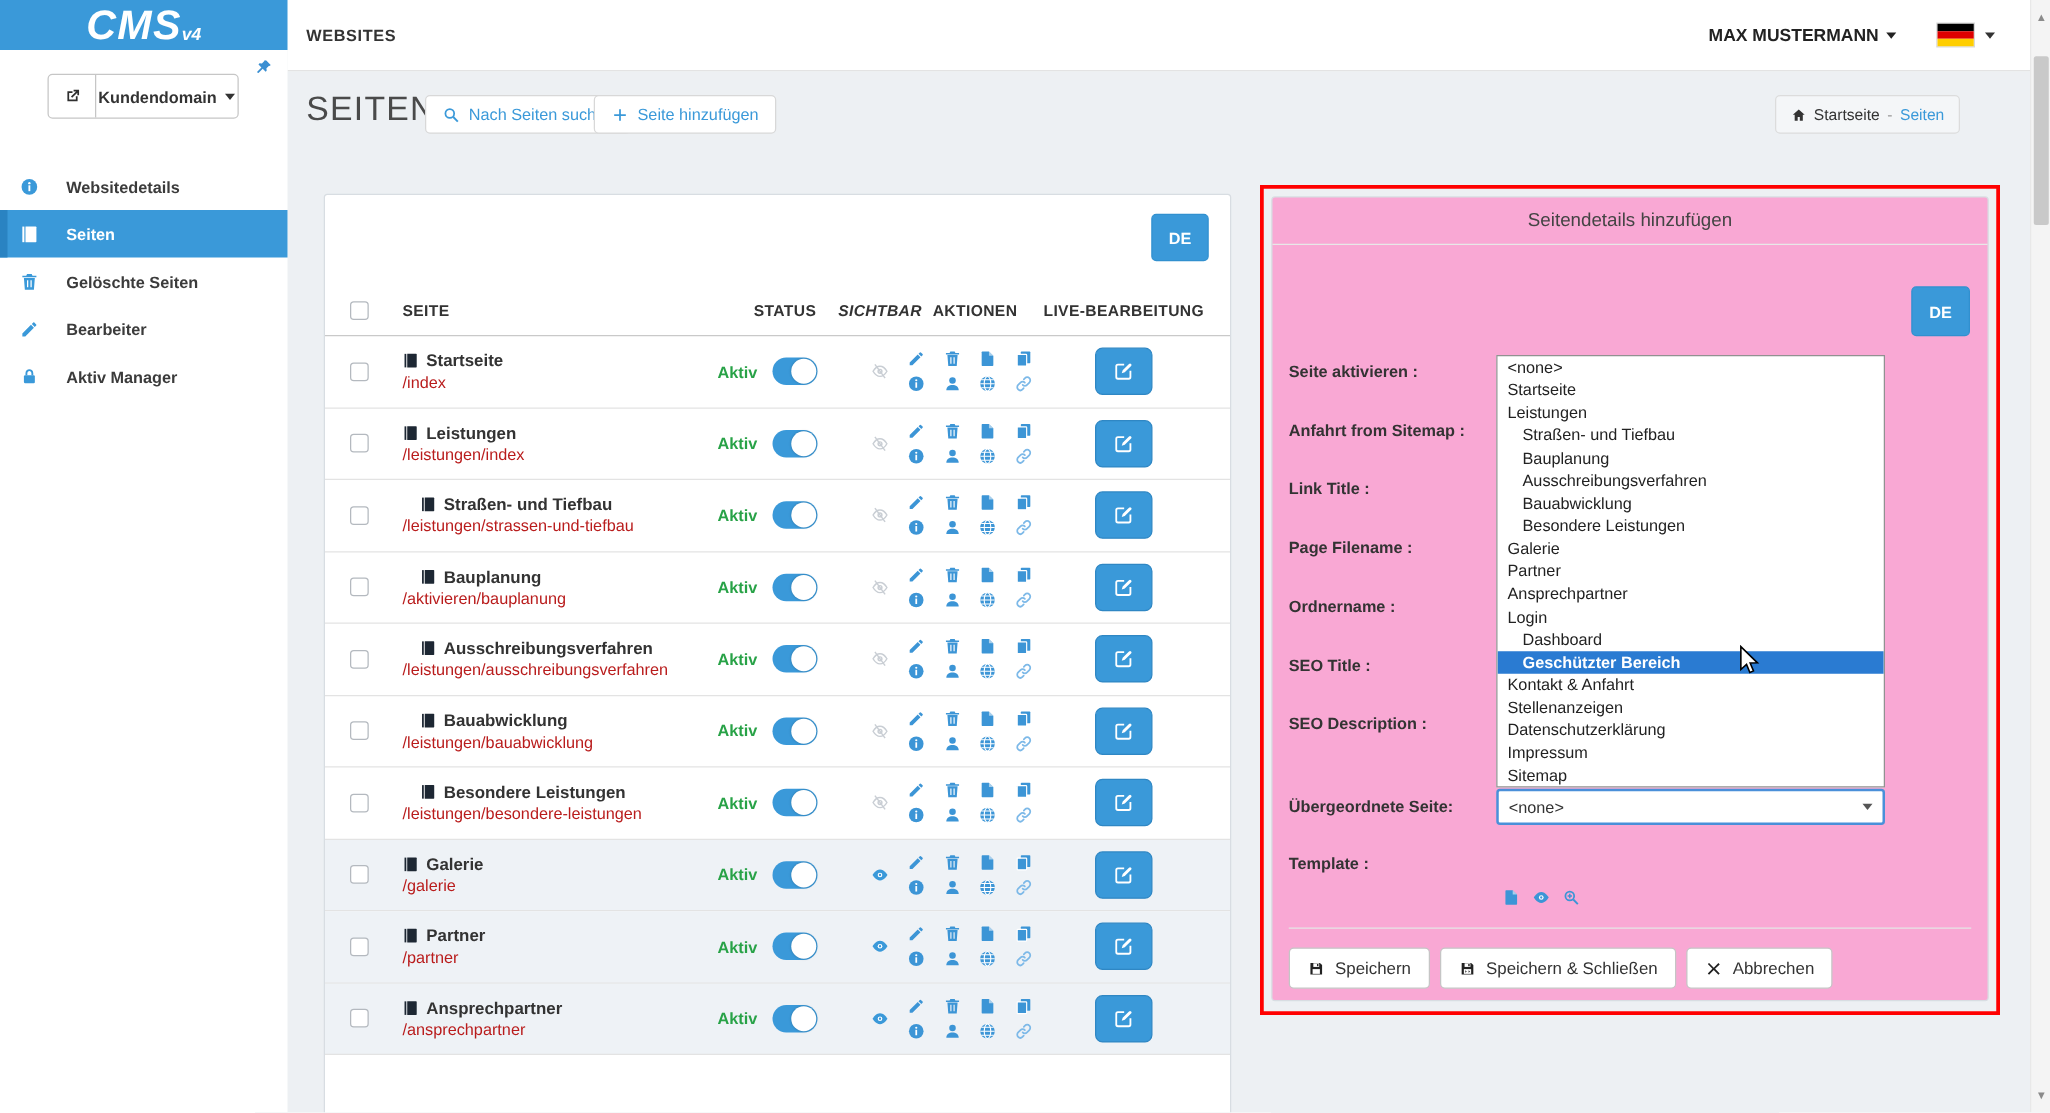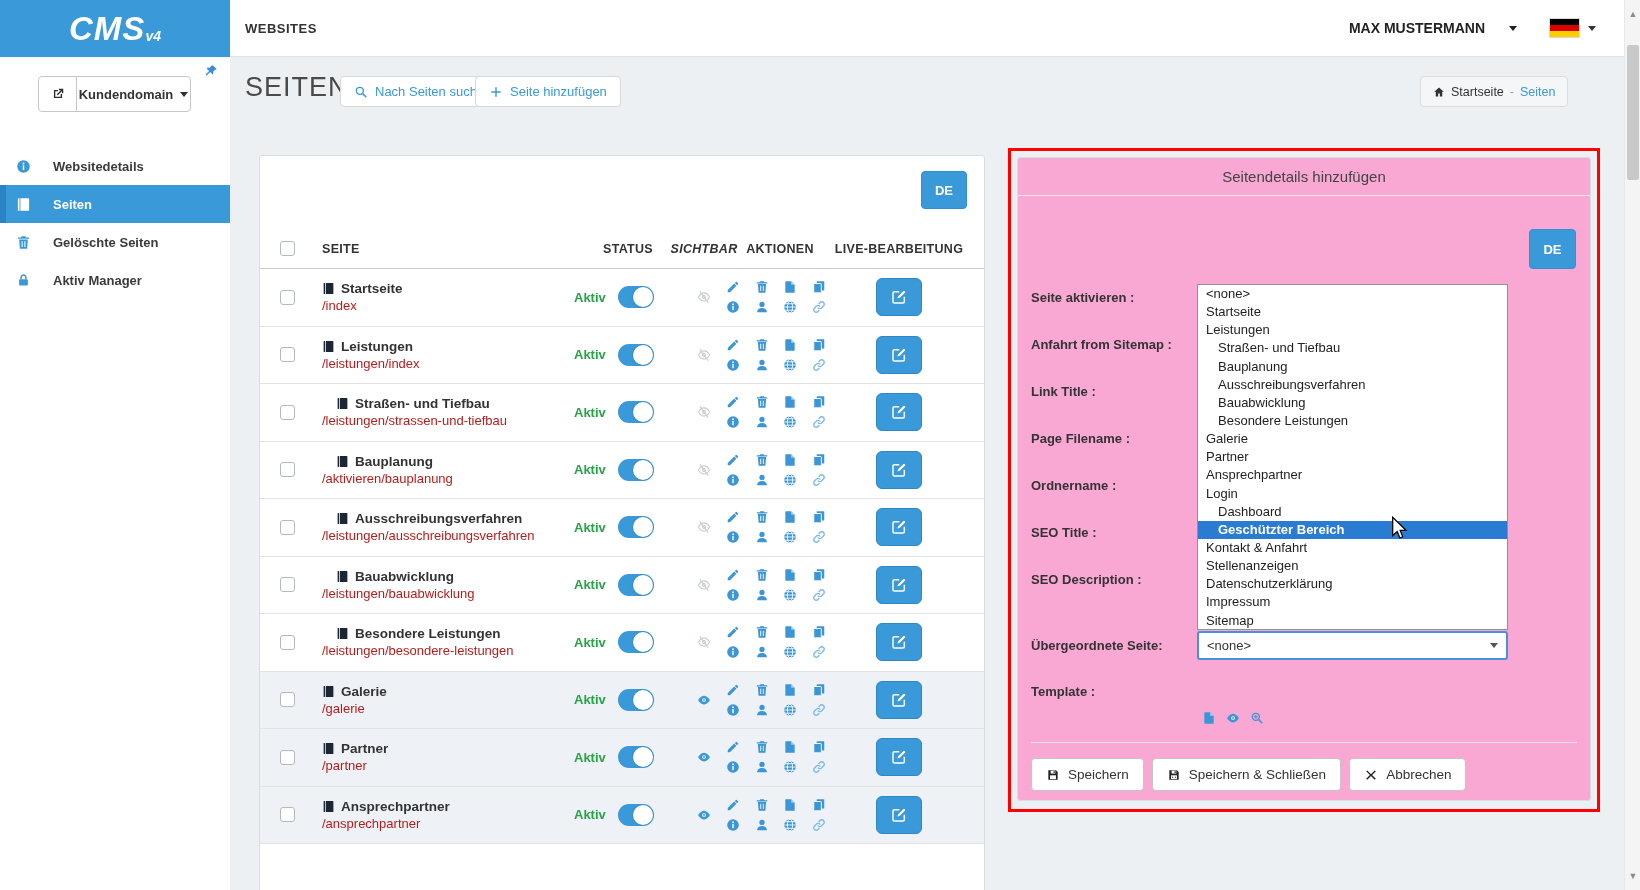--- a/index.html
+++ b/index.html
@@ -3,41 +3,41 @@
 <meta charset="utf-8">
 <style>
   * { margin:0; padding:0; box-sizing:border-box; }
   body { font-family:"Liberation Sans", sans-serif; background:#fff; }
   .screen { position:relative; width:1640px; height:890px; overflow:hidden; background:#edf0f3; }
 
   svg.icon { width:14px; height:14px; fill:currentColor; display:inline-block; vertical-align:middle; }
 
   
   .sidebar { position:absolute; left:0; top:0; width:230px; height:890px; background:#fff; z-index:5; }
-  .logo { height:57px; background:#3a99d9; color:#fff; display:flex; align-items:center; justify-content:center; }
+  .logo { height:40px; background:#3a99d9; color:#fff; display:flex; align-items:center; justify-content:center; }
   .logo .cms { font-size:33px; font-weight:bold; font-style:italic; letter-spacing:1px; }
   .logo .v4 { font-size:14px; font-weight:bold; font-style:italic; margin-top:14px; }
   .side-top { position:relative; height:72px; }
   .pin { position:absolute; right:12px; top:7px; color:#3a8fd2; }
   .domain-group { position:absolute; left:38px; top:19px; width:153px; height:36px; border:1px solid #c6c6c6; border-radius:4px; background:#fff; display:flex; align-items:stretch; }
   .domain-ext { width:38px; display:flex; align-items:center; justify-content:center; border-right:1px solid #c6c6c6; color:#2f2f2f; }
   .domain-label { flex:1; display:flex; align-items:center; justify-content:center; gap:7px; font-size:13px; font-weight:bold; color:#333; }
   .caret { display:inline-block; width:0; height:0; border-left:4px solid transparent; border-right:4px solid transparent; border-top:5px solid currentColor; }
   .nav { margin-top:18px; }
   .nav-item { position:relative; height:38px; display:flex; align-items:center; padding-left:16px; gap:22px; color:#3b3b3b; font-size:13px; font-weight:bold; cursor:pointer; }
   .nav-item .icon { width:15px; height:15px; color:#3a99d9; }
   .nav-item.active { background:#3a99d9; color:#fff; }
   .nav-item.active .icon { color:#fff; }
   .nav-item.active::before { content:""; position:absolute; left:0; top:0; bottom:0; width:6px; background:#2a83c2; }
 
   
   .topbar { position:absolute; left:230px; top:0; width:1394px; height:57px; background:#fff; border-bottom:1px solid #e3e3e3; display:flex; align-items:center; padding:0 28px 0 15px; z-index:4; }
   .topbar .section { font-size:13px; font-weight:bold; color:#333; letter-spacing:.5px; }
   .topbar .right { margin-left:auto; display:flex; align-items:center; gap:10px; }
-  .user { font-size:14px; font-weight:bold; color:#222; display:flex; align-items:center; gap:24px; margin-right:22px; }
+  .user { font-size:14px; font-weight:bold; color:#222; display:flex; align-items:center; gap:6px; margin-right:22px; }
   .flag { width:31px; height:20px; display:flex; flex-direction:column; border:1px solid #d9d9d9; }
   .flag i { flex:1; }
   .lang { display:flex; align-items:center; gap:8px; color:#333; }
 
   
   .page-title { position:absolute; left:245px; top:72px; font-size:27px; color:#4a4a4a; letter-spacing:1px; }
   .hdr-btn { position:absolute; top:76px; height:31px; background:#fff; border:1px solid #d8d8d8; border-radius:4px; color:#3a99d9; font-size:13px; display:flex; align-items:center; gap:7px; padding:0 13px; cursor:pointer; font-family:inherit; }
   .btn-search { left:340px; }
   .btn-add { left:475px; }
   .breadcrumb { position:absolute; left:1420px; top:76px; height:31px; border:1px solid #dcdcdc; border-radius:4px; display:flex; align-items:center; gap:6px; padding:0 12px; font-size:12.5px; color:#333; background:#f4f6f8; }
@@ -250,20 +250,26 @@
     <span class="nav-label">Seiten</span>
   </div>
         <div class="nav-item">
     <svg class="icon">
             <use href="#i-trash"></use>
           </svg>
     <span class="nav-label">Gelöschte Seiten</span>
   </div>
         <div class="nav-item">
     <svg class="icon">
+            <use href="#i-pencil"></use>
+          </svg>
+    <span class="nav-label">Bearbeiter</span>
+  </div>
+        <div class="nav-item">
+    <svg class="icon">
             <use href="#i-lock"></use>
           </svg>
     <span class="nav-label">Aktiv Manager</span>
   </div>
       </div>
   </div>
 
   <div class="topbar">
     <span class="section">WEBSITES</span>
     <span class="right">

